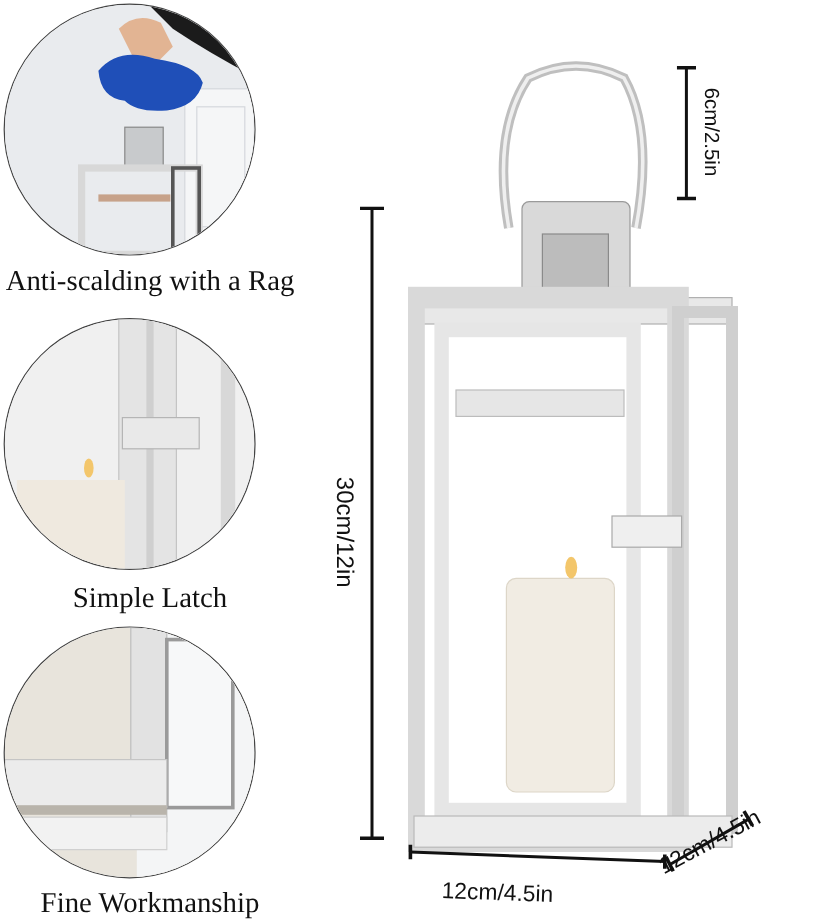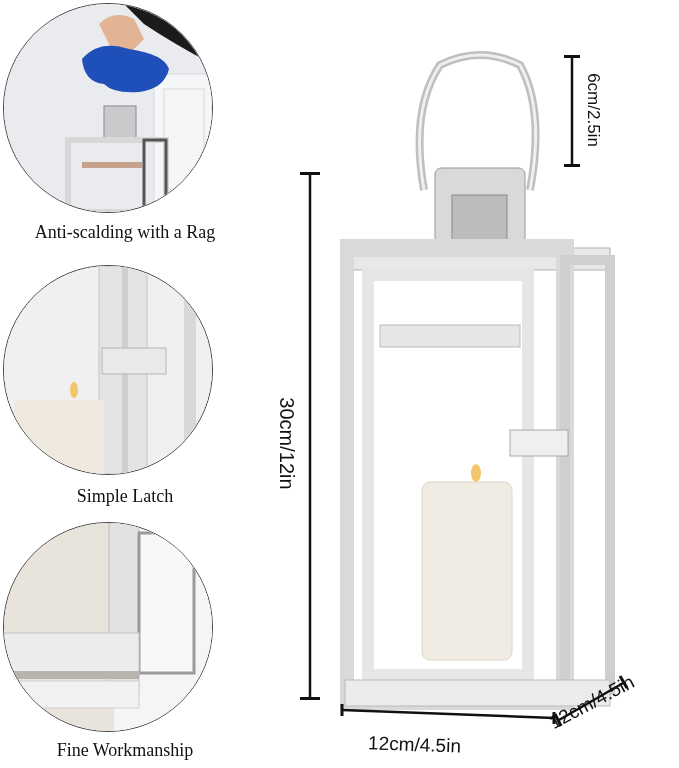--- a/index.html
+++ b/index.html
@@ -1,18 +1,18 @@
 <!DOCTYPE html>
 <html><head>
 <meta charset="utf-8">
 <style>
   html,body{margin:0;padding:0;background:#ffffff;}
   body{width:679px;height:768px;position:relative;overflow:hidden;font-family:"Liberation Serif",serif;}
   .circle{position:absolute;border-radius:50%;border:1px solid #444;overflow:hidden;background:#eef0f2;}
-  .caption{position:absolute;left:0;width:250px;text-align:center;font-family:"Liberation Serif","DejaVu Serif",serif;font-size:18px;color:#111;}
+  .caption{position:absolute;left:0;width:250px;text-align:center;font-family:"Liberation Serif","DejaVu Serif",serif;font-size:24px;color:#111;}
   .dim-label{position:absolute;font-family:"Liberation Sans","DejaVu Sans",sans-serif;font-size:19px;color:#111;white-space:nowrap;}
   svg{display:block;}
 </style>
 </head>
 <body>
 
 <div class="circle" style="left:3px;top:3px;width:208px;height:208px;">
   <svg width="208" height="208" viewBox="0 0 208 208">
     <rect width="208" height="208" fill="#e9ebee"></rect>
     <rect x="150" y="70" width="58" height="138" fill="#f5f6f7" stroke="#d5d8dc"></rect>

